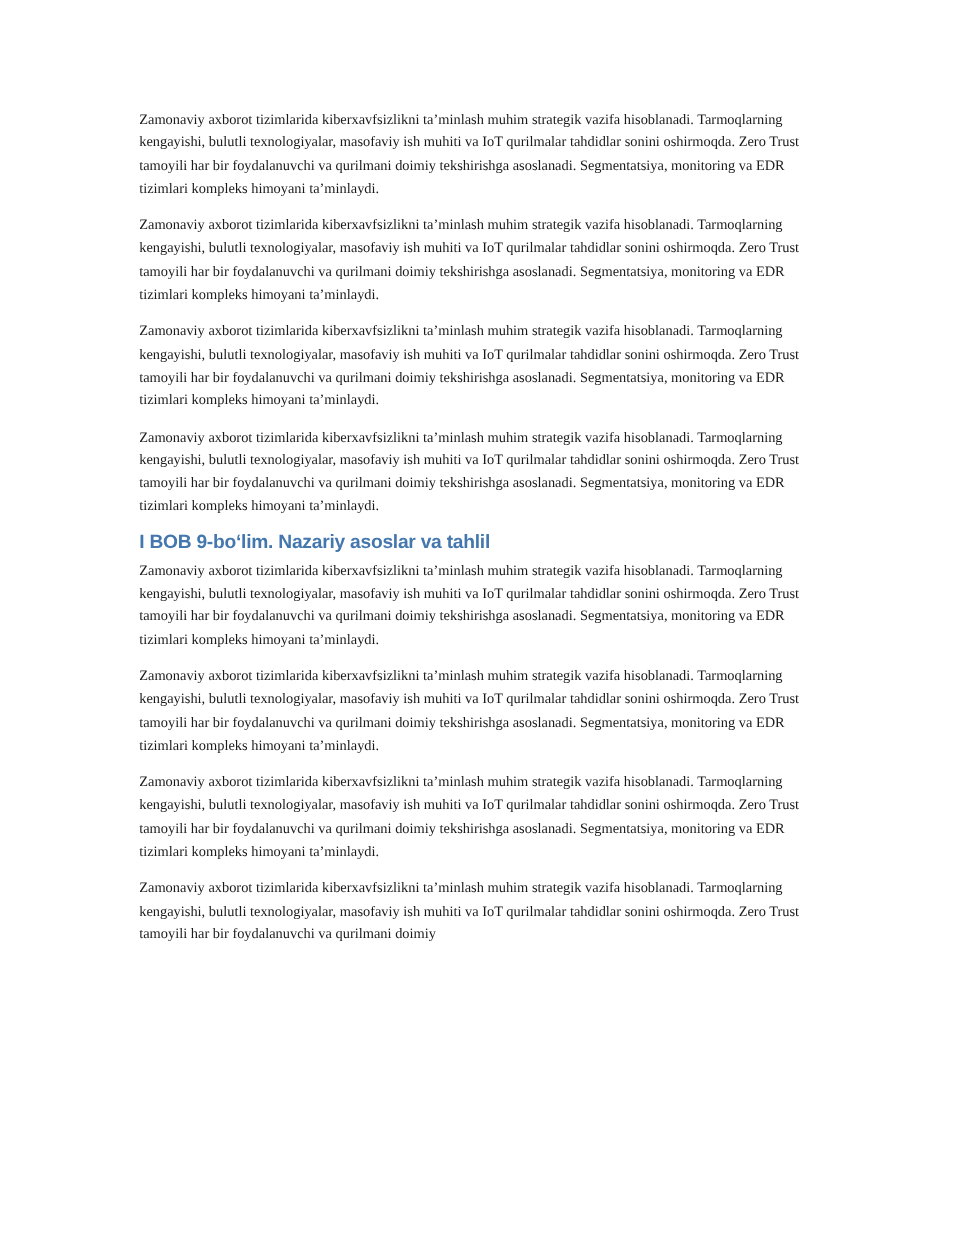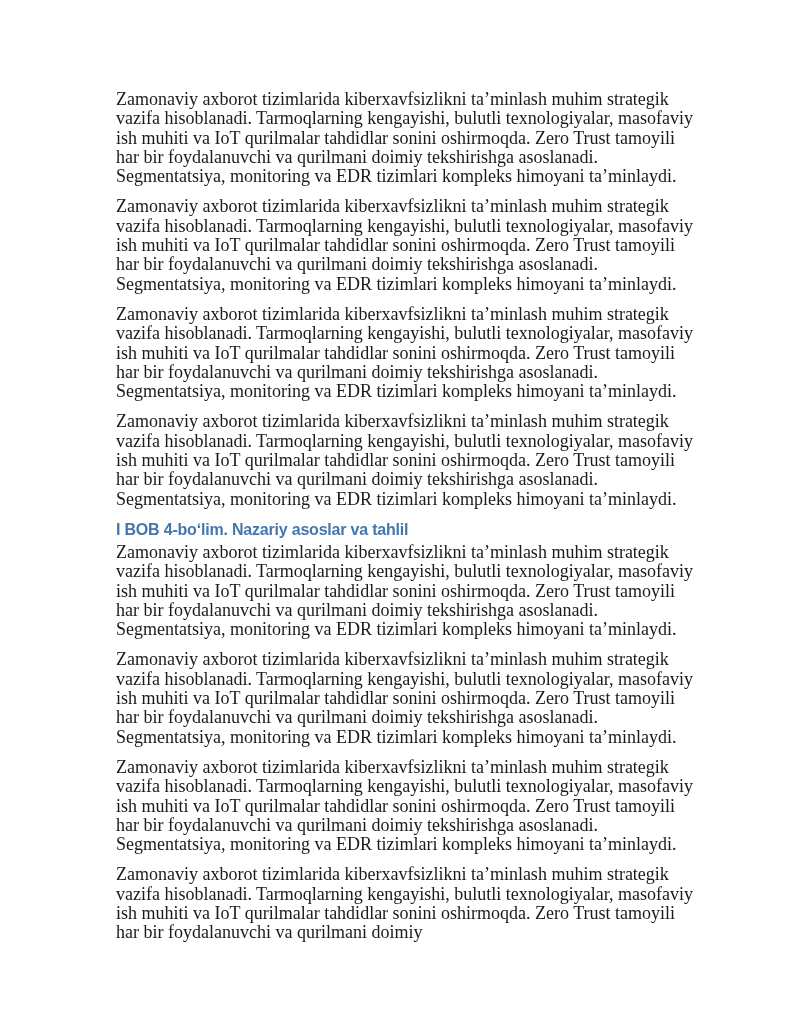--- a/index.html
+++ b/index.html
@@ -20,21 +20,21 @@
     background: #ffffff;
   }
   .content {
     position: absolute;
     left: 116px;
     top: 90px;
     width: 578px;
   }
   .para {
     font-family: "Liberation Serif", "DejaVu Serif", serif;
-    font-size: 18px;
+    font-size: 12px;
     line-height: 19.3px;
     color: #1a1a1a;
     margin: 0 0 11px 0;
     text-align: left;
   }
   .heading {
     font-family: "Liberation Sans", "DejaVu Sans", sans-serif;
     font-size: 16px;
     font-weight: 700;
     letter-spacing: -0.2px;
@@ -53,21 +53,21 @@
   <div class="content">
 
     <p class="para">Zamonaviy axborot tizimlarida kiberxavfsizlikni taʼminlash muhim strategik vazifa hisoblanadi. Tarmoqlarning kengayishi, bulutli texnologiyalar, masofaviy ish muhiti va IoT qurilmalar tahdidlar sonini oshirmoqda. Zero Trust tamoyili har bir foydalanuvchi va qurilmani doimiy tekshirishga asoslanadi. Segmentatsiya, monitoring va EDR tizimlari kompleks himoyani taʼminlaydi.</p>
 
     <p class="para">Zamonaviy axborot tizimlarida kiberxavfsizlikni taʼminlash muhim strategik vazifa hisoblanadi. Tarmoqlarning kengayishi, bulutli texnologiyalar, masofaviy ish muhiti va IoT qurilmalar tahdidlar sonini oshirmoqda. Zero Trust tamoyili har bir foydalanuvchi va qurilmani doimiy tekshirishga asoslanadi. Segmentatsiya, monitoring va EDR tizimlari kompleks himoyani taʼminlaydi.</p>
 
     <p class="para">Zamonaviy axborot tizimlarida kiberxavfsizlikni taʼminlash muhim strategik vazifa hisoblanadi. Tarmoqlarning kengayishi, bulutli texnologiyalar, masofaviy ish muhiti va IoT qurilmalar tahdidlar sonini oshirmoqda. Zero Trust tamoyili har bir foydalanuvchi va qurilmani doimiy tekshirishga asoslanadi. Segmentatsiya, monitoring va EDR tizimlari kompleks himoyani taʼminlaydi.</p>
 
     <p class="para">Zamonaviy axborot tizimlarida kiberxavfsizlikni taʼminlash muhim strategik vazifa hisoblanadi. Tarmoqlarning kengayishi, bulutli texnologiyalar, masofaviy ish muhiti va IoT qurilmalar tahdidlar sonini oshirmoqda. Zero Trust tamoyili har bir foydalanuvchi va qurilmani doimiy tekshirishga asoslanadi. Segmentatsiya, monitoring va EDR tizimlari kompleks himoyani taʼminlaydi.</p>
 
-    <h2 class="heading">I BOB 4-boʻlim. Nazariy asoslar va tahlil</h2>
+    <h2 class="heading">I BOB 9-boʻlim. Nazariy asoslar va tahlil</h2>
 
     <p class="para">Zamonaviy axborot tizimlarida kiberxavfsizlikni taʼminlash muhim strategik vazifa hisoblanadi. Tarmoqlarning kengayishi, bulutli texnologiyalar, masofaviy ish muhiti va IoT qurilmalar tahdidlar sonini oshirmoqda. Zero Trust tamoyili har bir foydalanuvchi va qurilmani doimiy tekshirishga asoslanadi. Segmentatsiya, monitoring va EDR tizimlari kompleks himoyani taʼminlaydi.</p>
 
     <p class="para">Zamonaviy axborot tizimlarida kiberxavfsizlikni taʼminlash muhim strategik vazifa hisoblanadi. Tarmoqlarning kengayishi, bulutli texnologiyalar, masofaviy ish muhiti va IoT qurilmalar tahdidlar sonini oshirmoqda. Zero Trust tamoyili har bir foydalanuvchi va qurilmani doimiy tekshirishga asoslanadi. Segmentatsiya, monitoring va EDR tizimlari kompleks himoyani taʼminlaydi.</p>
 
     <p class="para">Zamonaviy axborot tizimlarida kiberxavfsizlikni taʼminlash muhim strategik vazifa hisoblanadi. Tarmoqlarning kengayishi, bulutli texnologiyalar, masofaviy ish muhiti va IoT qurilmalar tahdidlar sonini oshirmoqda. Zero Trust tamoyili har bir foydalanuvchi va qurilmani doimiy tekshirishga asoslanadi. Segmentatsiya, monitoring va EDR tizimlari kompleks himoyani taʼminlaydi.</p>
 
     <p class="para partial">Zamonaviy axborot tizimlarida kiberxavfsizlikni taʼminlash muhim strategik vazifa hisoblanadi. Tarmoqlarning kengayishi, bulutli texnologiyalar, masofaviy ish muhiti va IoT qurilmalar tahdidlar sonini oshirmoqda. Zero Trust tamoyili har bir foydalanuvchi va qurilmani doimiy</p>
 
   </div>

